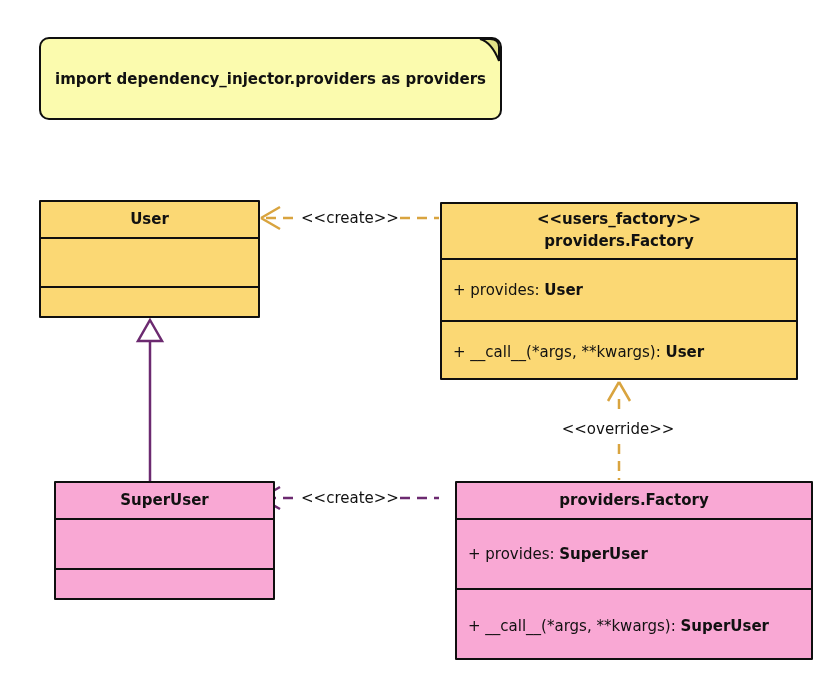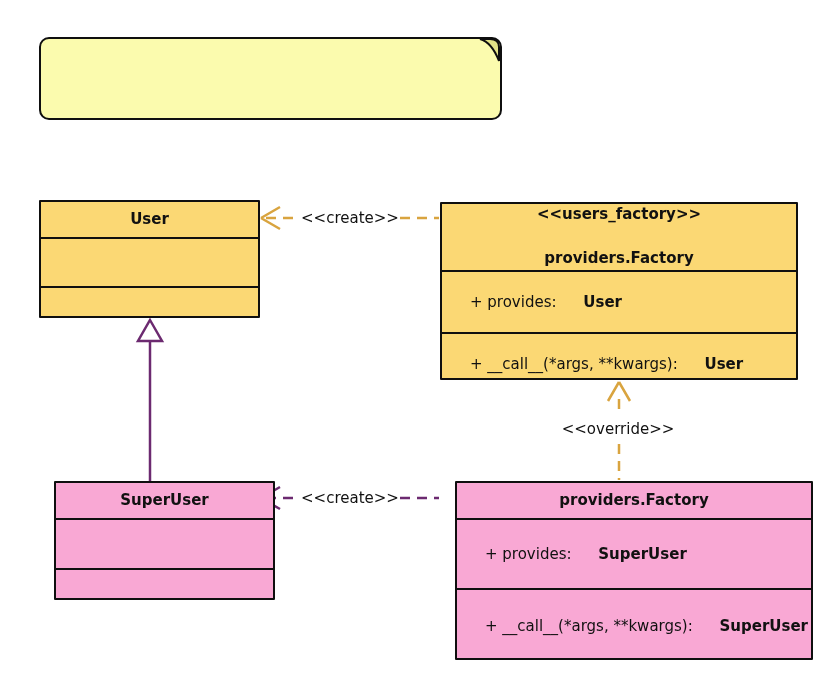--- a/index.html
+++ b/index.html
@@ -22,32 +22,32 @@
     box-sizing:border-box; overflow:hidden;
   }
   .uml-class.yellow { background:#FBD874; }
   .uml-class.purple { background:#f9a8d4;margin-left:15px; }
   .cls-title {
     display:flex; flex-direction:column; align-items:center; justify-content:center;
     font-weight:bold; font-size:15px; text-align:center; line-height:1.45;
   }
   .compartment { border-top:2px solid #0f0f0f; }
   .attr {
-    display:flex; align-items:center; padding-left:28px;
-    font-size:15px; white-space:pre;gap:22px;
+    display:flex; align-items:center; padding-left:11px;
+    font-size:15px; white-space:pre;
   }
   .attr .type { font-weight:bold; }
   
   .box-user           { left:39px;  top:200px; width:221px; height:118px; }
   .box-user .cls-title{ height:35px; }
   .box-user .c1       { height:47px; }
   .box-user .c2       { height:32px; }
 
   .box-users-factory            { left:440px; top:202px; width:358px; height:178px; }
-  .box-users-factory .cls-title { height:66px;justify-content:space-between; }
+  .box-users-factory .cls-title { height:54px; }
   .box-users-factory .c1        { height:60px; }
   .box-users-factory .c2        { height:60px; }
 
   .box-super-user            { left:39px;  top:481px; width:221px; height:119px; }
   .box-super-user .cls-title { height:35px; }
   .box-super-user .c1        { height:48px; }
   .box-super-user .c2        { height:32px; }
 
   .box-super-users-factory            { left:440px; top:481px; width:358px; height:179px; }
   .box-super-users-factory .cls-title { height:35px; }
@@ -86,20 +86,21 @@
 
     <g>
       <line x1="619" y1="399" x2="619" y2="414" stroke="#D9A43F" stroke-width="2.5" stroke-dasharray="10 7"></line>
       <line x1="619" y1="444" x2="619" y2="480" stroke="#D9A43F" stroke-width="2.5" stroke-dasharray="10 7"></line>
       <path d="M619,382 L608,401 M619,382 L630,401" fill="none" stroke="#D9A43F" stroke-width="2.5"></path>
       <text x="618" y="434" text-anchor="middle">&lt;&lt;override&gt;&gt;</text>
     </g>
   </svg>
 
   <div class="note">
+    <div class="note-text">import dependency_injector.providers as providers</div>
     <svg class="note-fold" viewBox="0 0 28 28">
       <path d="M6,2 C13,4 20,11 25,24 L25,10 Q25,2 16,2 Z" fill="#E3E388" stroke="#0f0f0f" stroke-width="2"></path>
     </svg>
   </div>
 
   <div class="uml-class yellow box-user">
     <div class="cls-title">User</div>
     <div class="compartment c1"></div>
     <div class="compartment c2"></div>
   </div>

